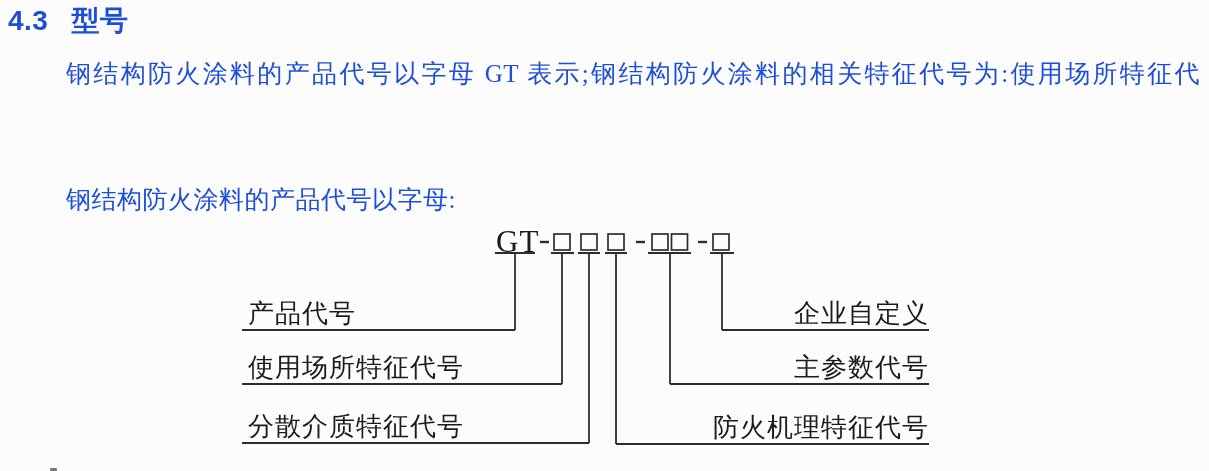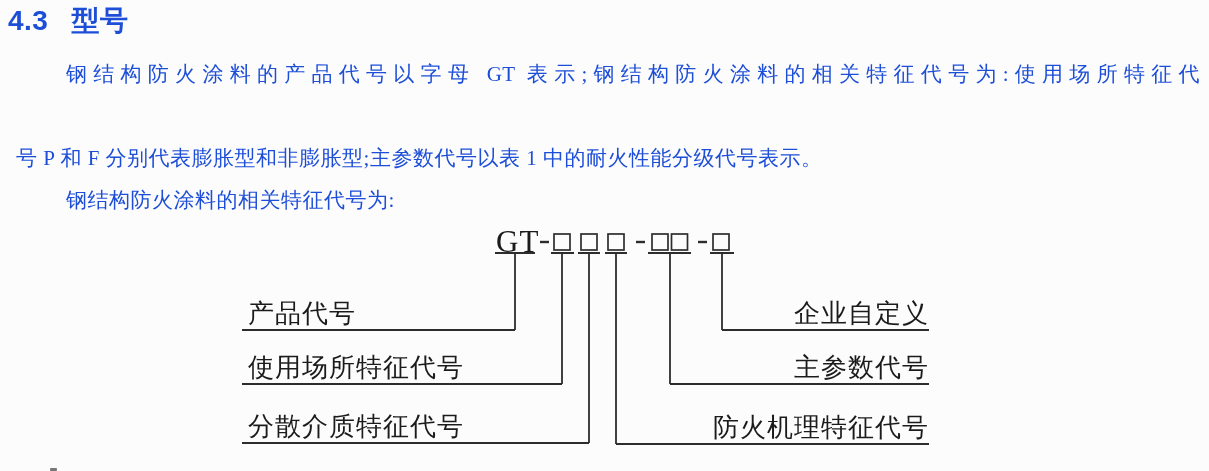--- a/index.html
+++ b/index.html
@@ -13,21 +13,21 @@
   }
   .heading{
     position:absolute;left:8px;top:4px;
     font-family:"Liberation Sans","DejaVu Sans",sans-serif;
     font-weight:700;font-size:28px;line-height:34px;
     letter-spacing:.5px;
   }
   .heading .num{margin-right:23px;}
   .bline{
     position:absolute;left:16px;width:1184px;
-    font-size:21px;line-height:34px;
+    font-size:25px;line-height:34px;
     letter-spacing:.5px;
     white-space:nowrap;
   }
   .bline.just{
     white-space:normal;
     text-align:justify;
     text-align-last:justify;
   }
   .l1{top:57px;text-indent:50px;}
   .l2{top:99px;}
@@ -52,22 +52,21 @@
 </head>
 <body>
 
 <div class="page">
 
   <div class="heading">
     <span class="num">4.3</span><span>型号</span>
   </div>
 
   <div class="bline just l1">钢结构防火涂料的产品代号以字母 GT 表示;钢结构防火涂料的相关特征代号为:使用场所特征代</div>
-  <div class="bline l3">号 P 和 F 分别代表膨胀型和非膨胀型;主参数代号以表 1 中的耐火性能分级代号表示。</div>
-  <div class="bline l4">钢结构防火涂料的相关特征代号为:</div>
+  <div class="bline l4">钢结构防火涂料的产品代号以字母:</div>
 
   <svg class="diagram" width="1209" height="246" viewBox="0 0 1209 246" xmlns="http://www.w3.org/2000/svg">
 
     <g>
       <text class="gt-text" x="496" y="27">GT</text>
 
       <line x1="540" y1="17" x2="549" y2="17" stroke-width="2.4"></line>
       <line x1="636" y1="17" x2="645" y2="17" stroke-width="2.4"></line>
       <line x1="698" y1="17" x2="707" y2="17" stroke-width="2.4"></line>
 

